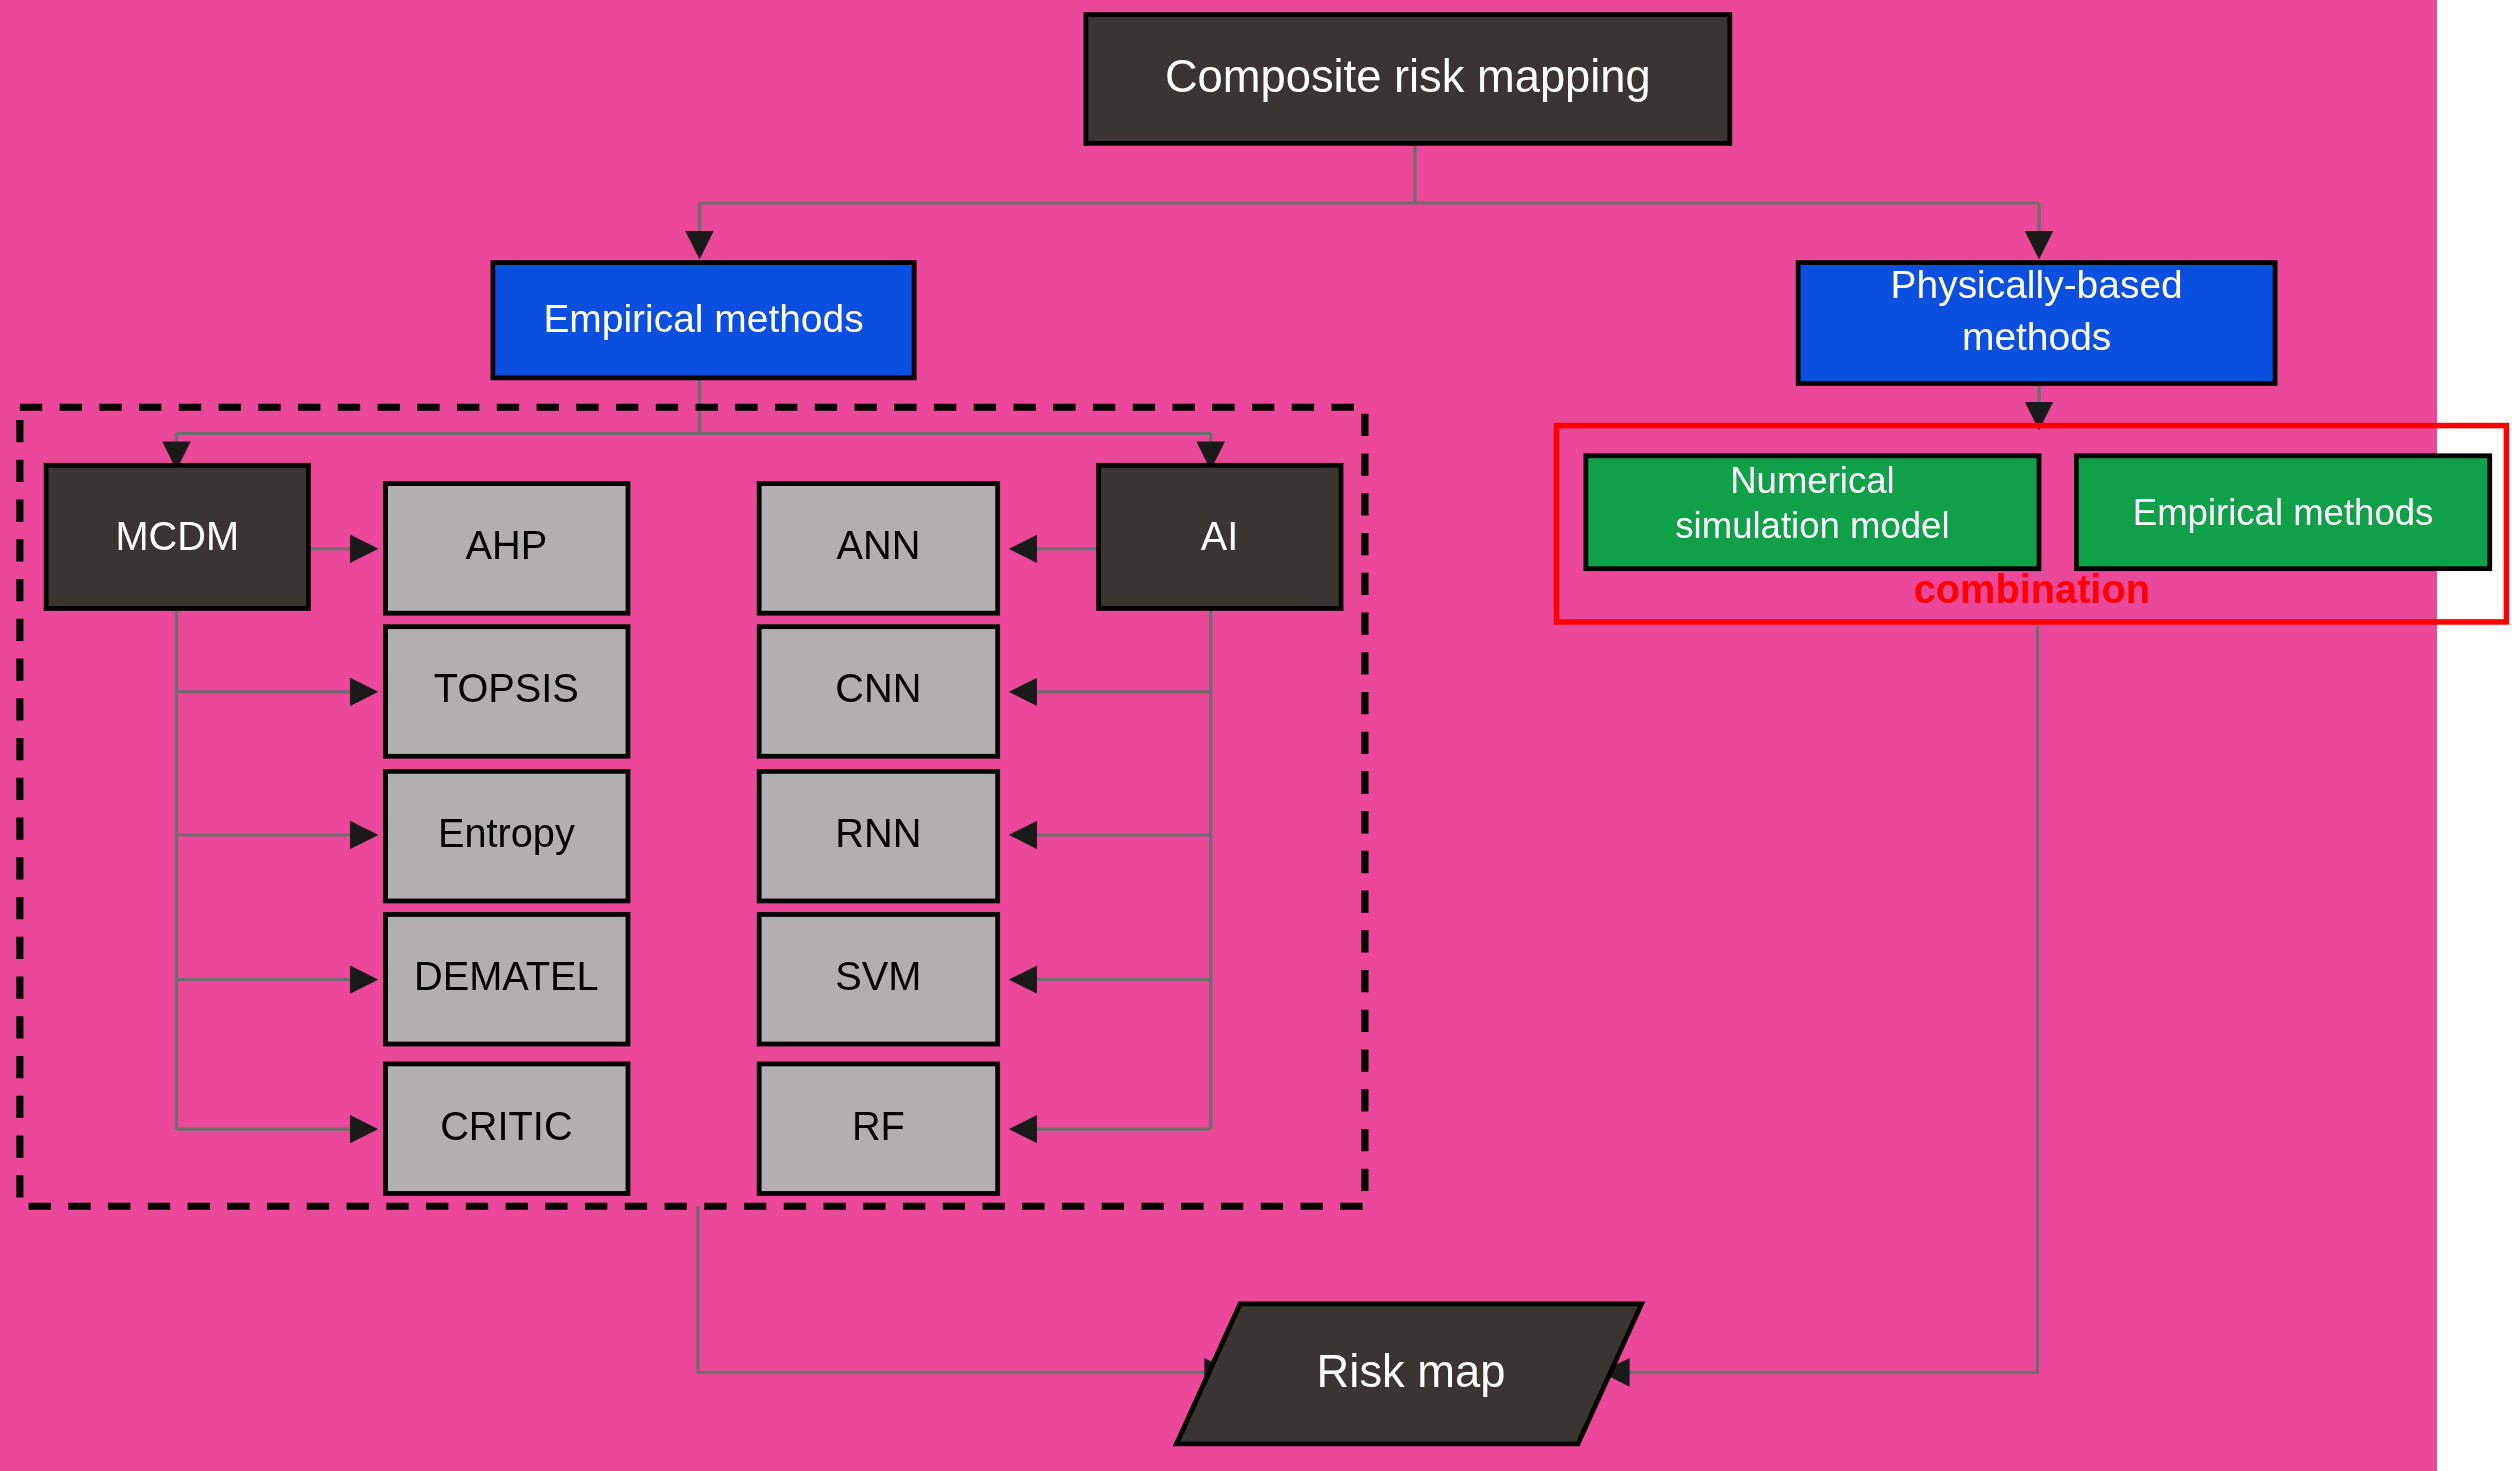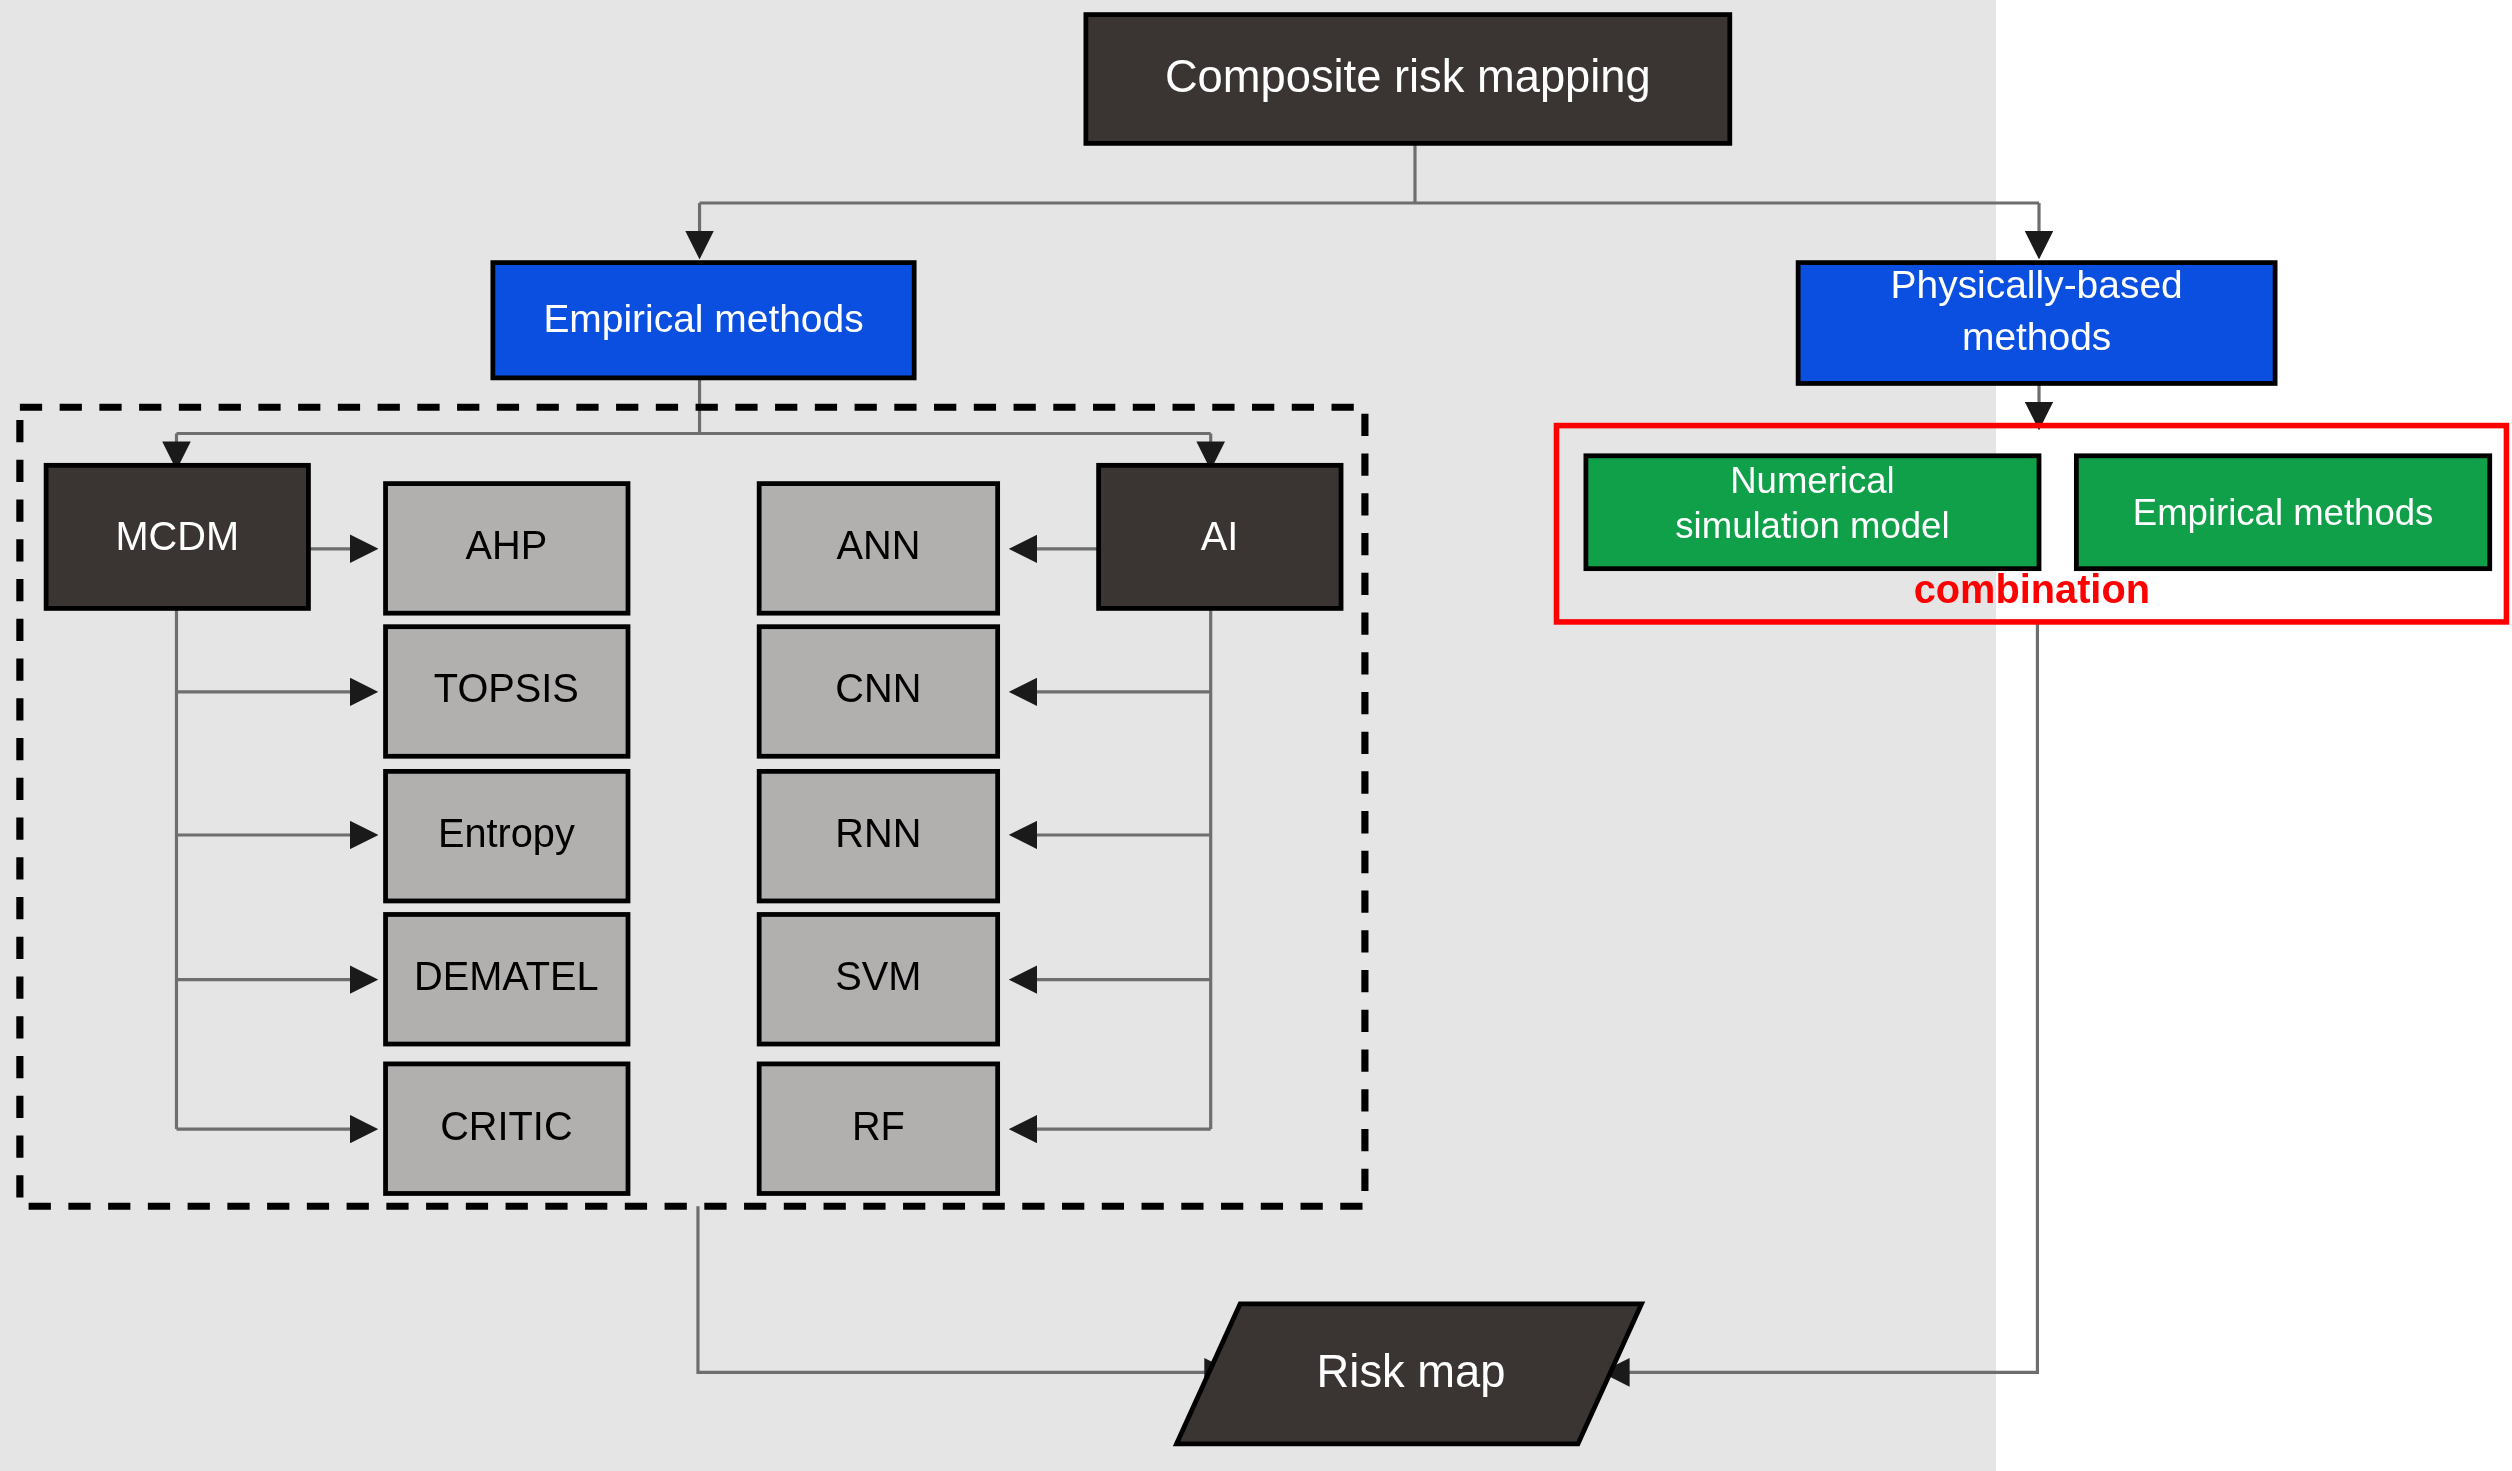--- a/index.html
+++ b/index.html
@@ -1,17 +1,17 @@
 <!DOCTYPE html>
 <html style="font-size:12.7px"><head>
 <meta charset="utf-8">
 <style>
   html,body{margin:0;padding:0;background:#ffffff;}
   body{width:2512px;height:1472px;font-family:"Liberation Sans",sans-serif;overflow:hidden;}
-  #stage{position:relative;width:1996px;height:1472px;background:#e5e5e5;}
+  #stage{position:relative;width:2437px;height:1472px;background:#ec4899;}
   svg{position:absolute;left:0;top:0;width:2512px;height:1472px;}
   .nodeText{font-family:"Liberation Sans",sans-serif;dominant-baseline:middle;text-anchor:middle;}
 </style>
 </head>
 <body>
 
 <div id="stage">
 <svg viewBox="0 0 3160 1851" xmlns="http://www.w3.org/2000/svg">
   <defs>
     <marker id="arrow" viewBox="0 0 12 12" refX="10" refY="6" markerWidth="9" markerHeight="9" orient="auto-start-reverse">

